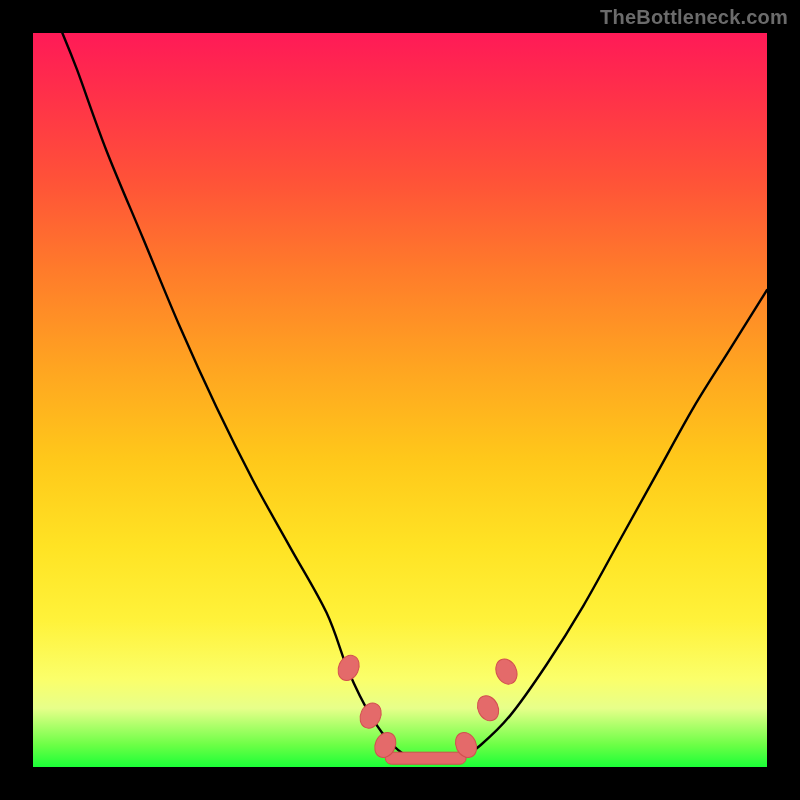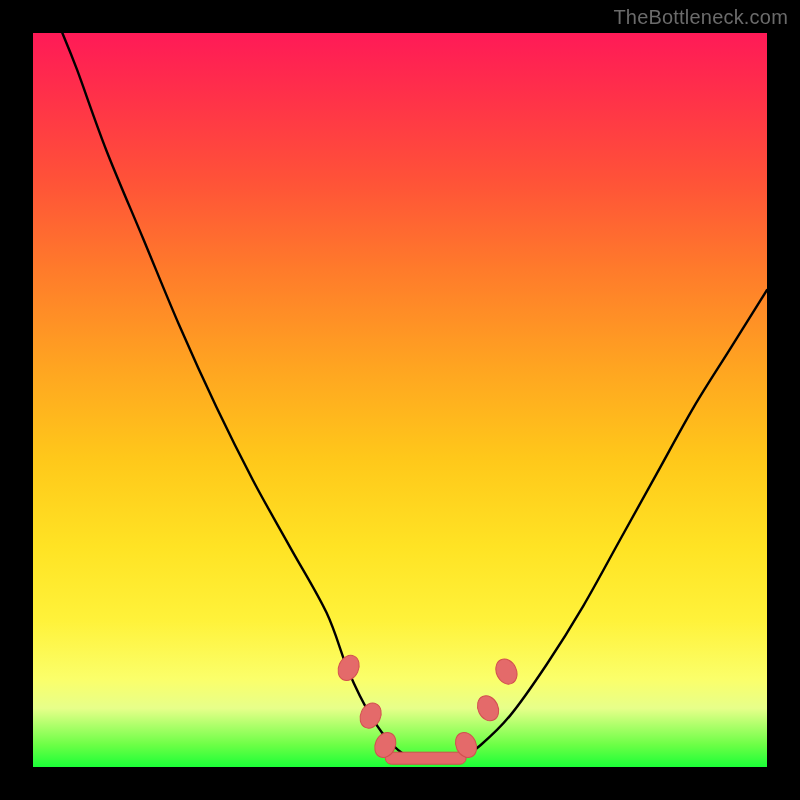--- a/index.html
+++ b/index.html
@@ -43,21 +43,21 @@
       #6cff46 97%,
       #1bff37 100%
     );
   }
   .watermark {
     position: absolute;
     top: 6px;
     right: 12px;
     color: #6b6b6b;
     font-size: 20px;
-    font-weight: 400;
+    font-weight: 700;
     letter-spacing: 0.2px;
     user-select: none;
   }
   svg.curve {
     position: absolute;
     inset: 0;
   }
   .dot {
     fill: #e46a6a;
     stroke: #d24f4f;

